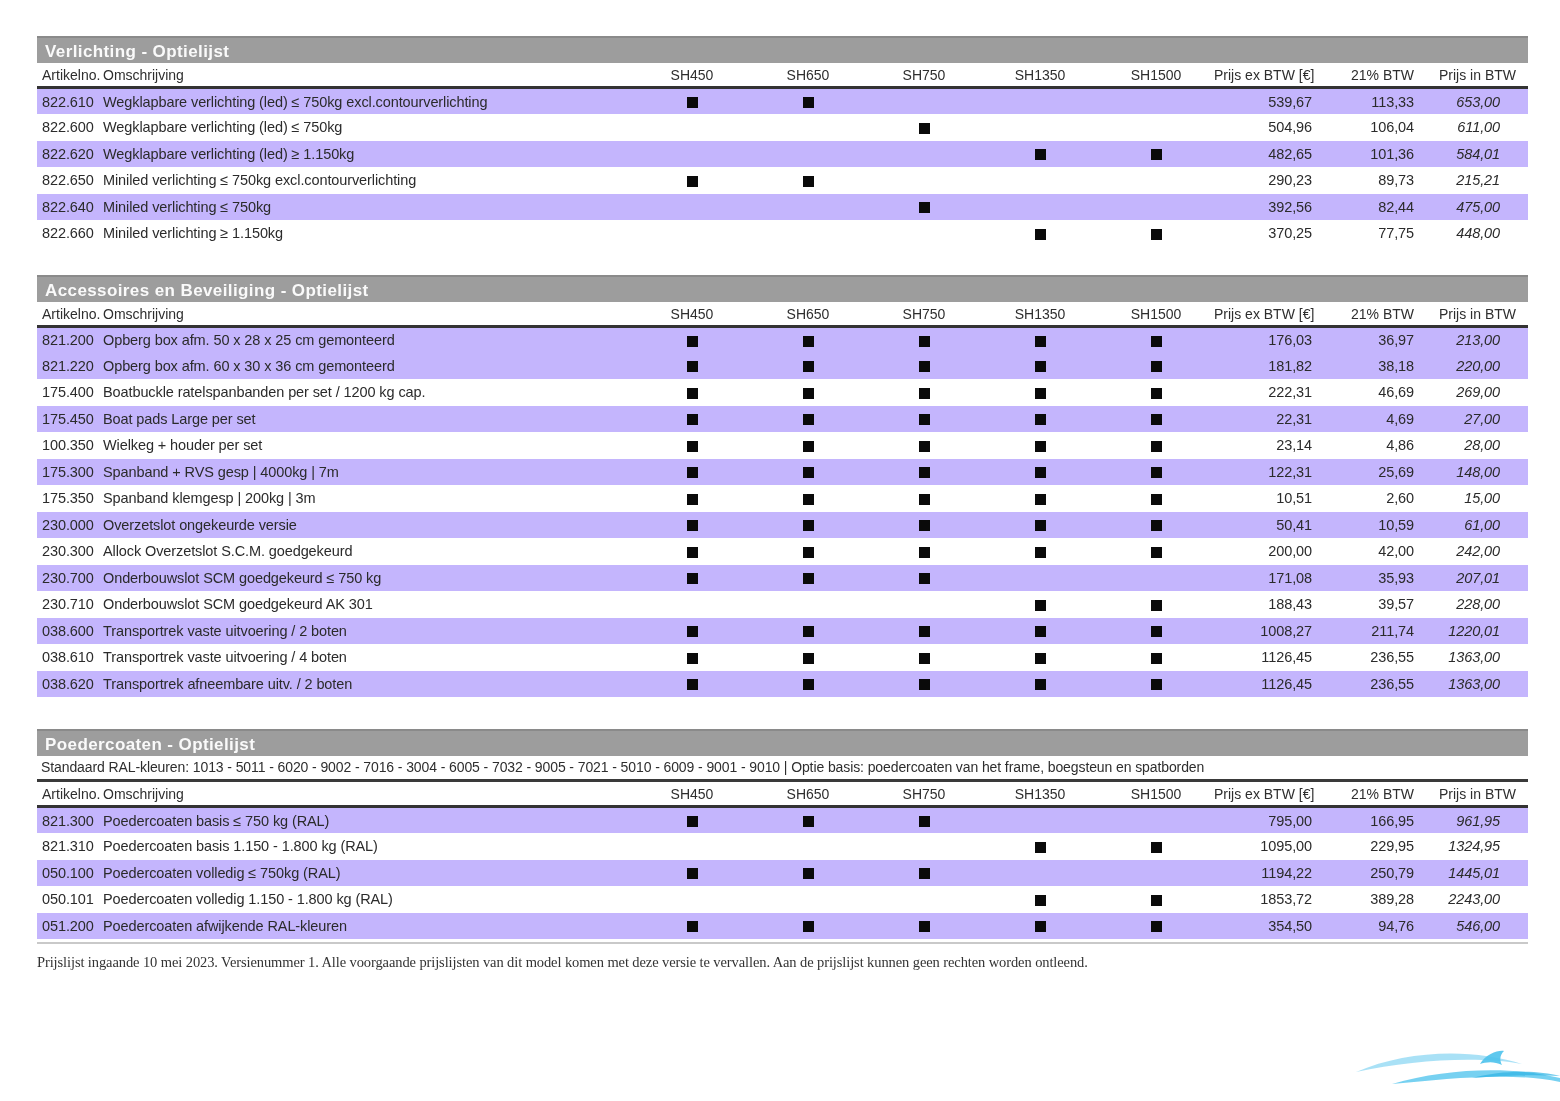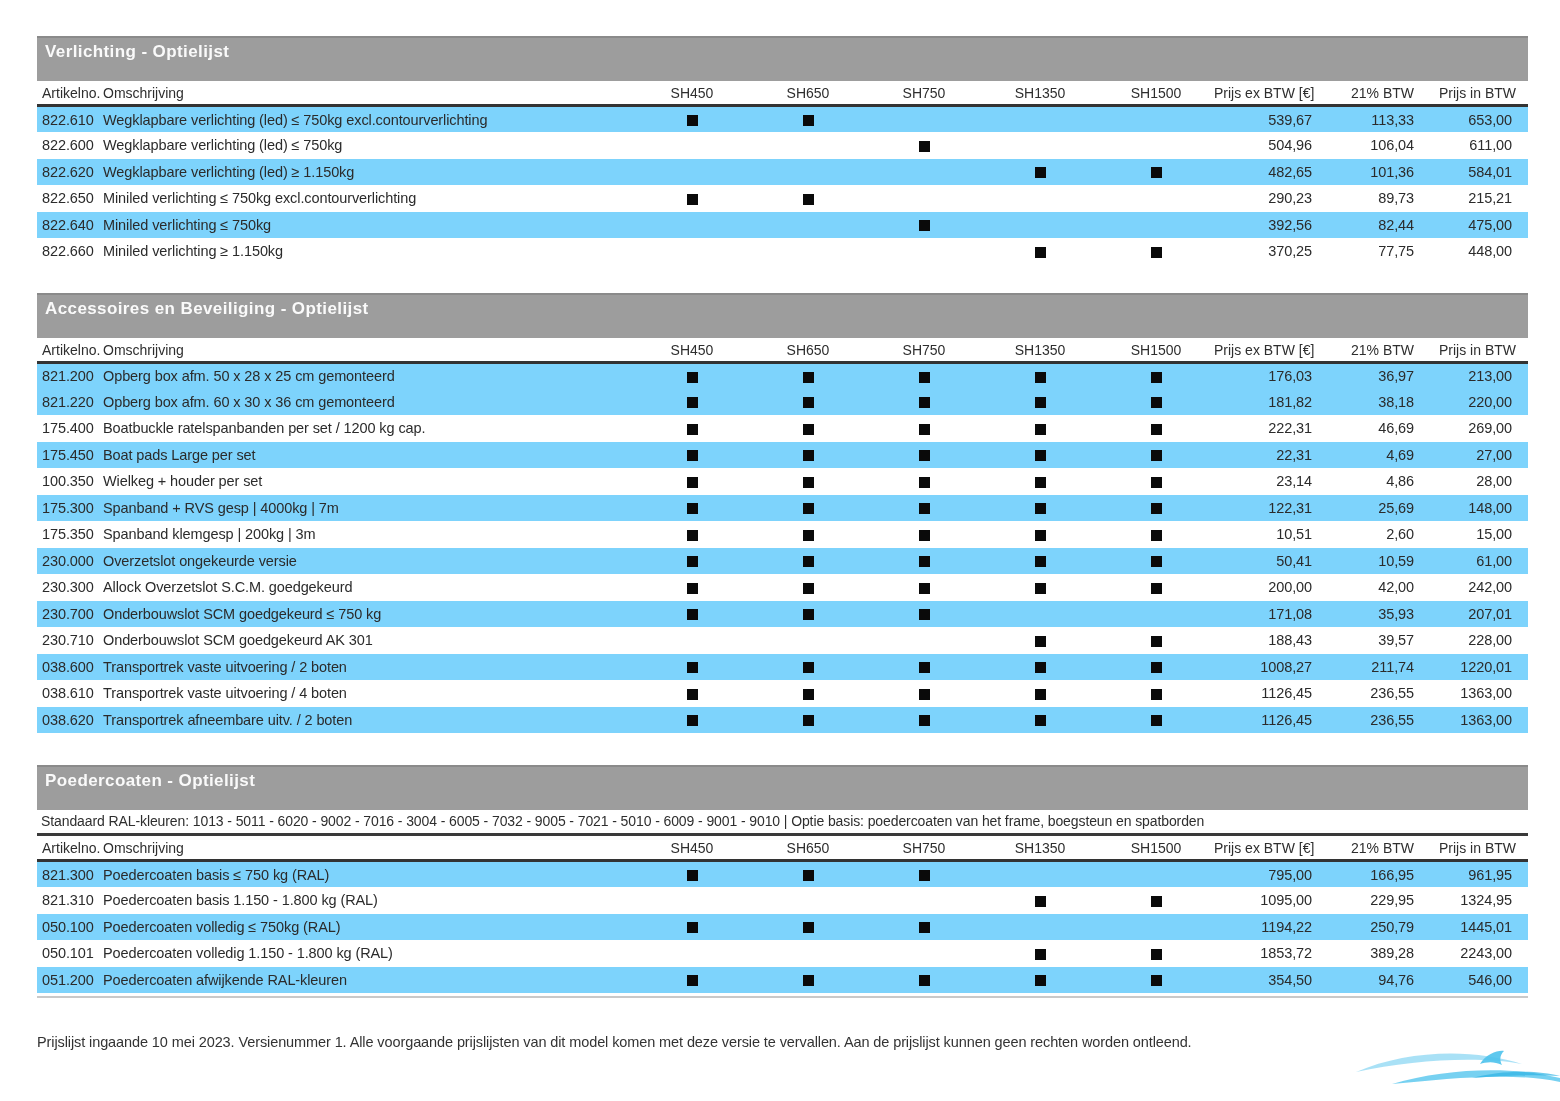--- a/index.html
+++ b/index.html
@@ -2,21 +2,21 @@
 <html><head>
 <meta charset="utf-8">
 <style>
   * { margin:0; padding:0; box-sizing:border-box; }
   body { font-family:"Liberation Sans", sans-serif; background:#ffffff; }
   .page { position:relative; width:1560px; height:1101px; background:#fff; overflow:hidden; }
   .content { position:absolute; left:37px; top:36px; width:1491px; }
 
   section.opt { margin:0; }
   .bar {
-    height:45px; background:#9d9d9d; border-top:2px solid #8a8a8a;
+    height:27px; background:#9d9d9d; border-top:2px solid #8a8a8a;
     color:#fafafa; font-size:17px; font-weight:bold; letter-spacing:0.4px;
     padding:2px 0 0 8px; line-height:23px;
   }
   .subtitle {
     font-size:14px; color:#2e2e2e; padding:3px 0 4px 4px;
     border-bottom:3px solid #3a3a3a; letter-spacing:-0.1px;
   }
   table.opt-table { width:100%; border-collapse:collapse; table-layout:fixed; }
   col.c-art  { width:66px; }
   col.c-oms  { width:531px; }
@@ -32,36 +32,36 @@
   }
   thead th.h-art { text-align:left; padding-left:5px; }
   thead th.h-oms { text-align:left; }
   thead th.h-mod { text-align:center; }
   thead th.h-num { text-align:right; }
   thead th.h-p1 { padding-right:10px; }
   thead th.h-p2 { padding-right:8px; }
   thead th.h-p3 { padding-right:12px; }
 
   tbody td { height:26.5px; font-size:14.5px; color:#2b2b2b; letter-spacing:-0.1px; white-space:nowrap; overflow:hidden; }
-  tbody tr.stripe { background:#7dd3fc; }
+  tbody tr.stripe { background:#c4b5fd; }
   td.c-art { padding-left:5px; }
   td.c-oms { padding-left:0; }
   td.c-mod { text-align:center; }
   td.c-p   { text-align:right; font-variant-numeric:tabular-nums; }
   td.c-p1  { padding-right:10px; }
   td.c-p2  { padding-right:8px; }
-  td.c-p3  { padding-right:16px; }
+  td.c-p3  { padding-right:28px;font-style:italic; }
 
   .chk { display:inline-block; width:11px; height:11px; background:#0a0a0a; vertical-align:middle; }
 
   .gap1 { height:28px; }
   .gap2 { height:32px; }
 
   .footer-rule { height:2px; background:#c9c9c9; margin-top:3px; }
-  .footer-note { margin-top:36px; font-size:14.5px; color:#333; letter-spacing:-0.1px; }
+  .footer-note { margin-top:10px; font-size:14.5px; color:#333; letter-spacing:-0.1px;font-family:Liberation Serif, serif; }
 
   .logo { position:absolute; left:1352px; top:1042px; width:208px; height:59px; }
 </style>
 </head>
 <body>
 
 <div class="page">
   <div class="content">
     <div id="tables">
         <section class="opt">

